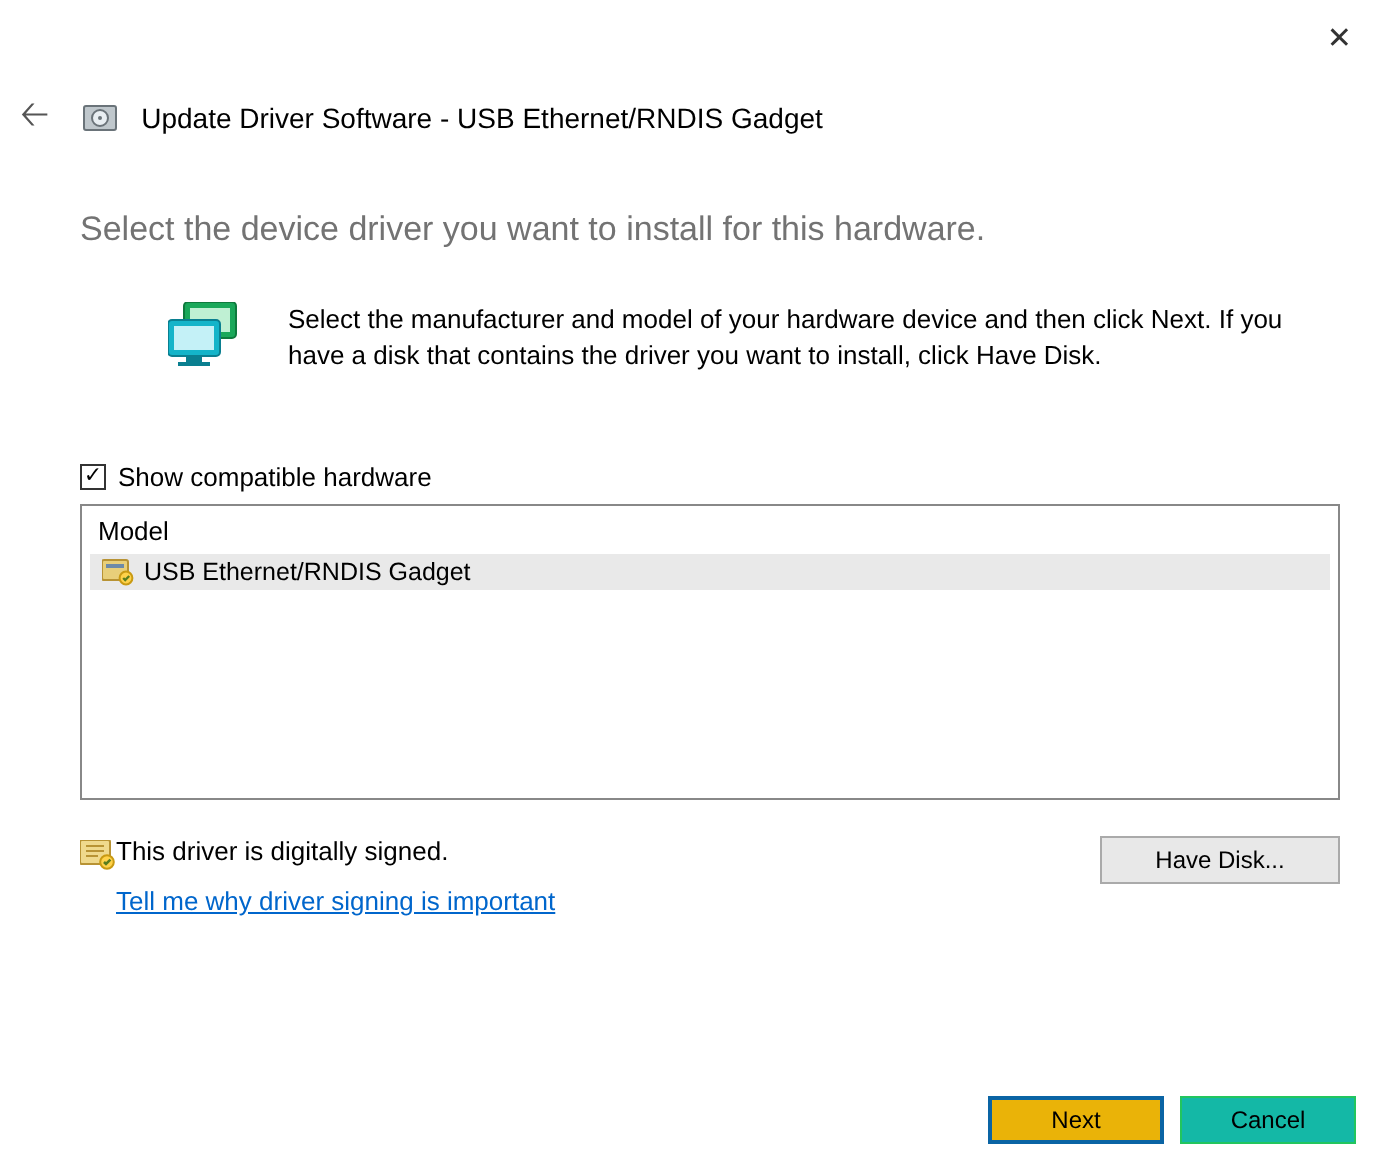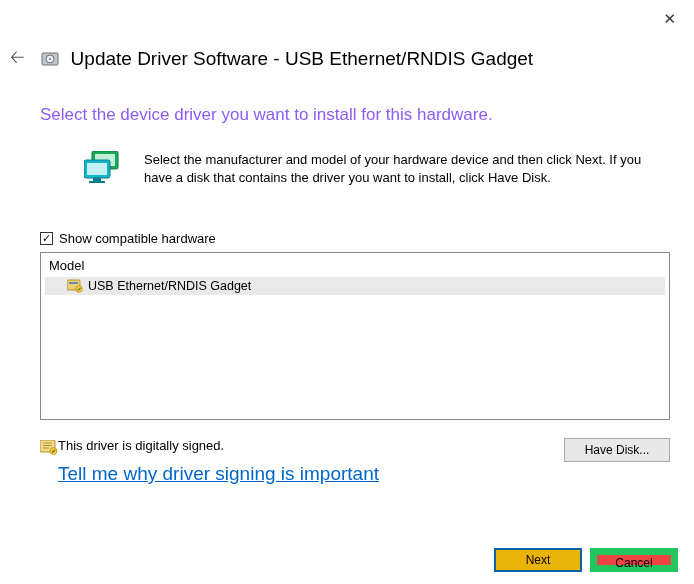--- a/index.html
+++ b/index.html
@@ -35,32 +35,32 @@
   .back-arrow {
     font-size: 18px;
     color: #555;
     cursor: pointer;
     padding: 2px 4px;
   }
   .header-icon {
     width: 18px; height: 18px;
   }
   .header-title {
-    font-size: 19px;
+    font-size: 14px;
     color: #000;
   }
   .content {
     position: absolute;
     top: 105px;
     left: 40px;
     right: 24px;
   }
   .main-heading {
     font-size: 17px;
-    color: #8b5cf6;
+    color: #737373;
     font-weight: 400;
     margin-bottom: 26px;
   }
   .instruction-row {
     display: flex;
     gap: 16px;
     margin-bottom: 44px;
     padding-left: 44px;
   }
   .mon-icon {
@@ -85,33 +85,33 @@
     width: 13px; height: 13px;
     border: 1px solid #333;
     display: inline-flex;
     align-items: center;
     justify-content: center;
     font-size: 11px;
     line-height: 1;
   }
   .listbox {
     border: 1px solid #888;
-    height: 168px;
+    height: 148px;
     background: #fff;
     padding: 2px 0;
     overflow: auto;
   }
   .list-header {
     font-size: 13px;
     padding: 3px 8px 4px 8px;
   }
   .list-item {
     display: flex;
     gap: 5px;
-    padding: 2px 22px;
+    padding: 2px 6px;
     font-size: 12.5px;
     cursor: pointer;
   }
   .list-item.selected {
     background: #e9e9e9;
     margin: 0 4px;
   }
   .li-icon {
     width: 16px; height: 14px; flex: 0 0 16px;
   }
@@ -127,49 +127,49 @@
   }
   .sign-text {
     font-size: 13px;
   }
   .sign-link {
     color: #0066cc;
     text-decoration: underline;
     cursor: pointer;
     display: inline-block;
     margin-top: 10px;
-    font-size: 19px;
+    font-size: 13px;
   }
   .have-disk {
     position: absolute;
     right: 0;
     top: 0;
-    width: 106px;
+    width: 120px;
     height: 24px;
     border: 1px solid #aaa;
     background: #e8e8e8;
     font-size: 12px;
     cursor: pointer;
     font-family: inherit;
   }
   .sign-block {
     position: relative;
   }
   .footer {
     position: absolute;
     bottom: 12px;
     right: 16px;
     display: flex;
     gap: 8px;
   }
   .btn {
     width: 88px;
     height: 24px;
-    border: 7px solid #22c55e;
-    background: #ef4444;
+    border: 1px solid #22c55e;
+    background: #14b8a6;
     font-size: 12px;
     cursor: pointer;
     font-family: inherit;
   }
   .btn.primary {
     border: 2px solid #0a64a4;
     background: #eab308;
   }
 </style>
 </head>

